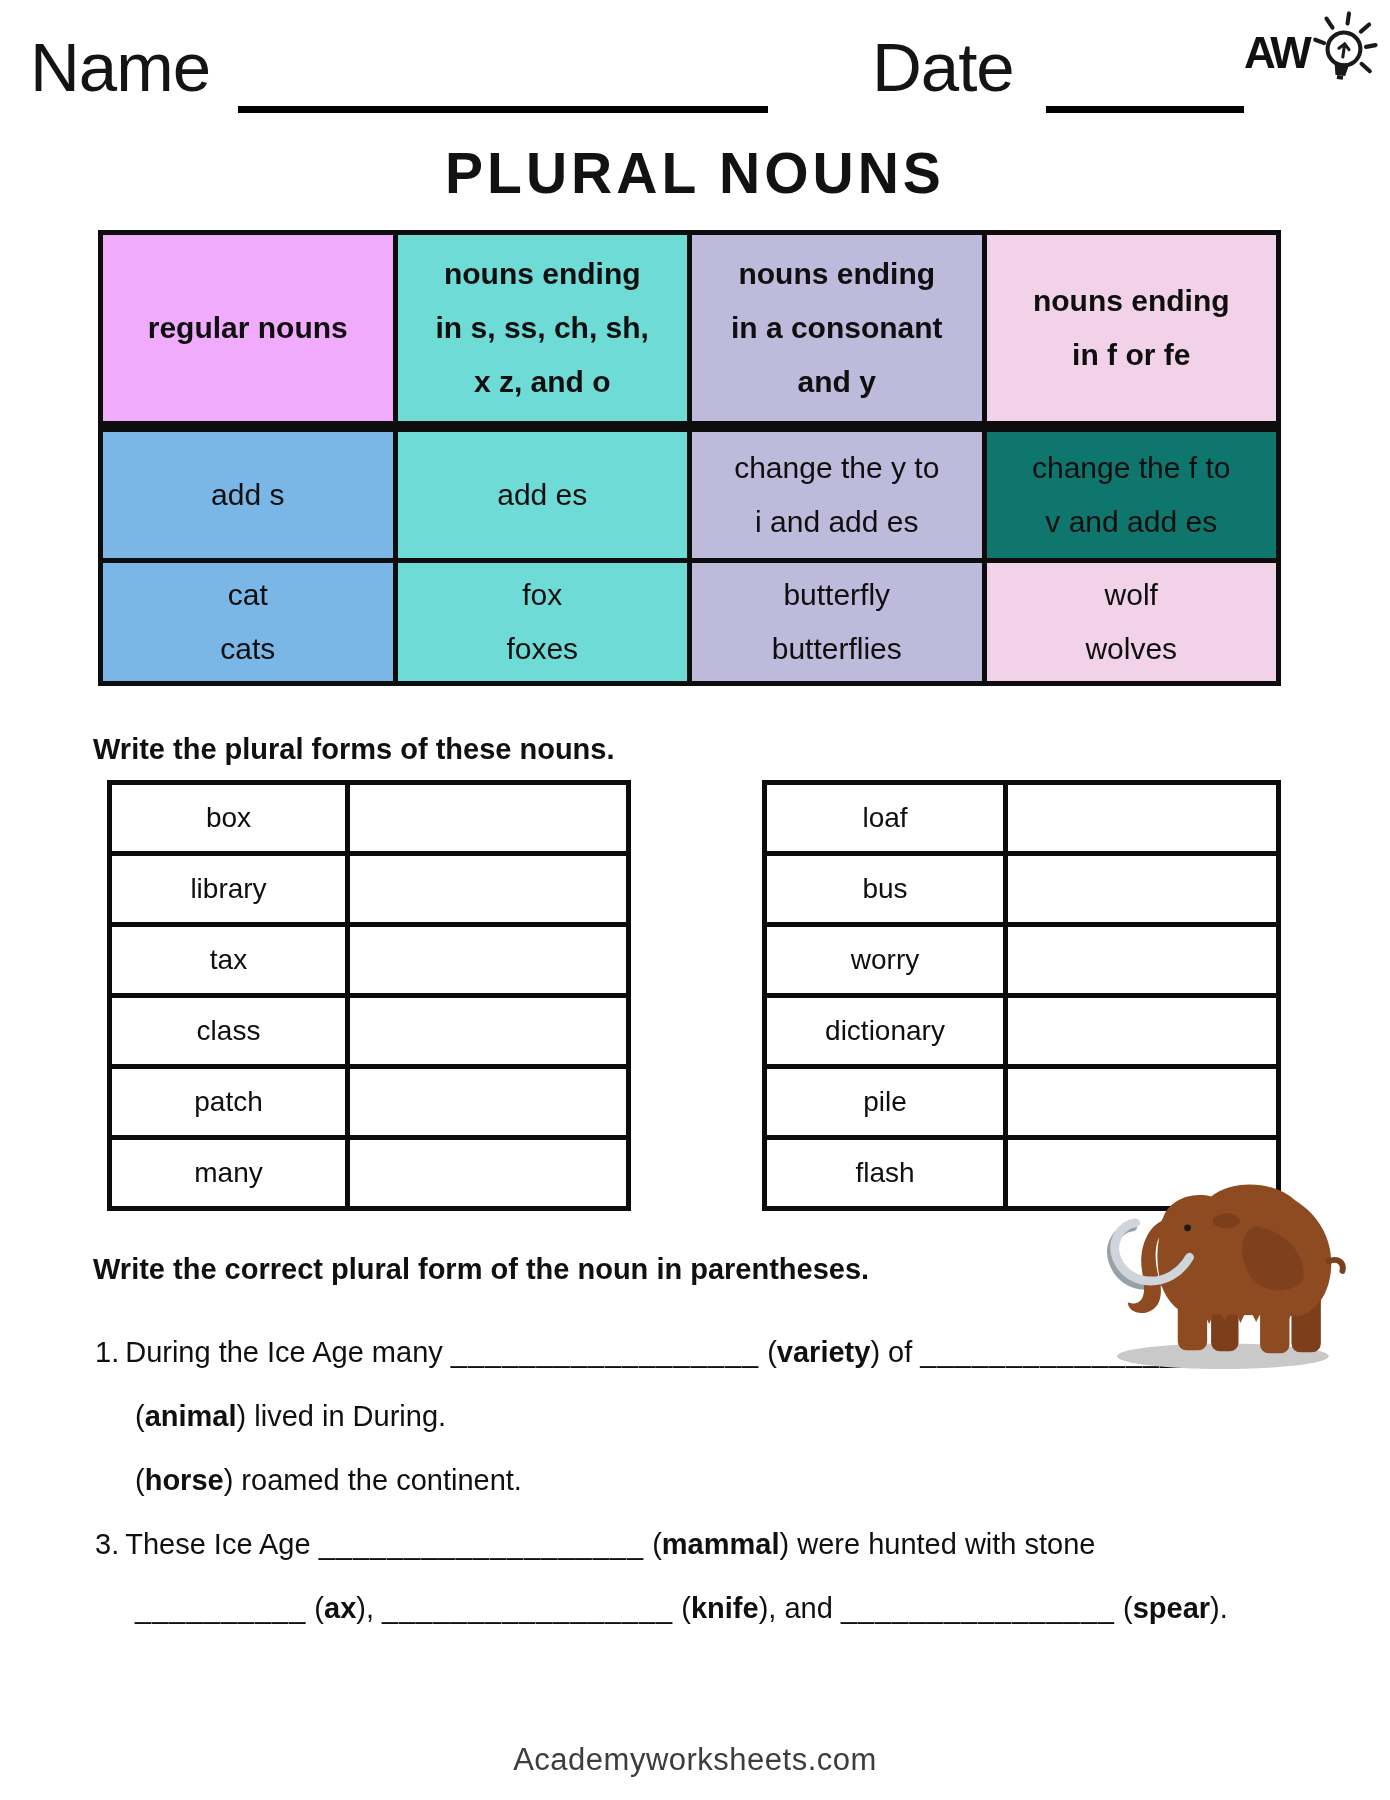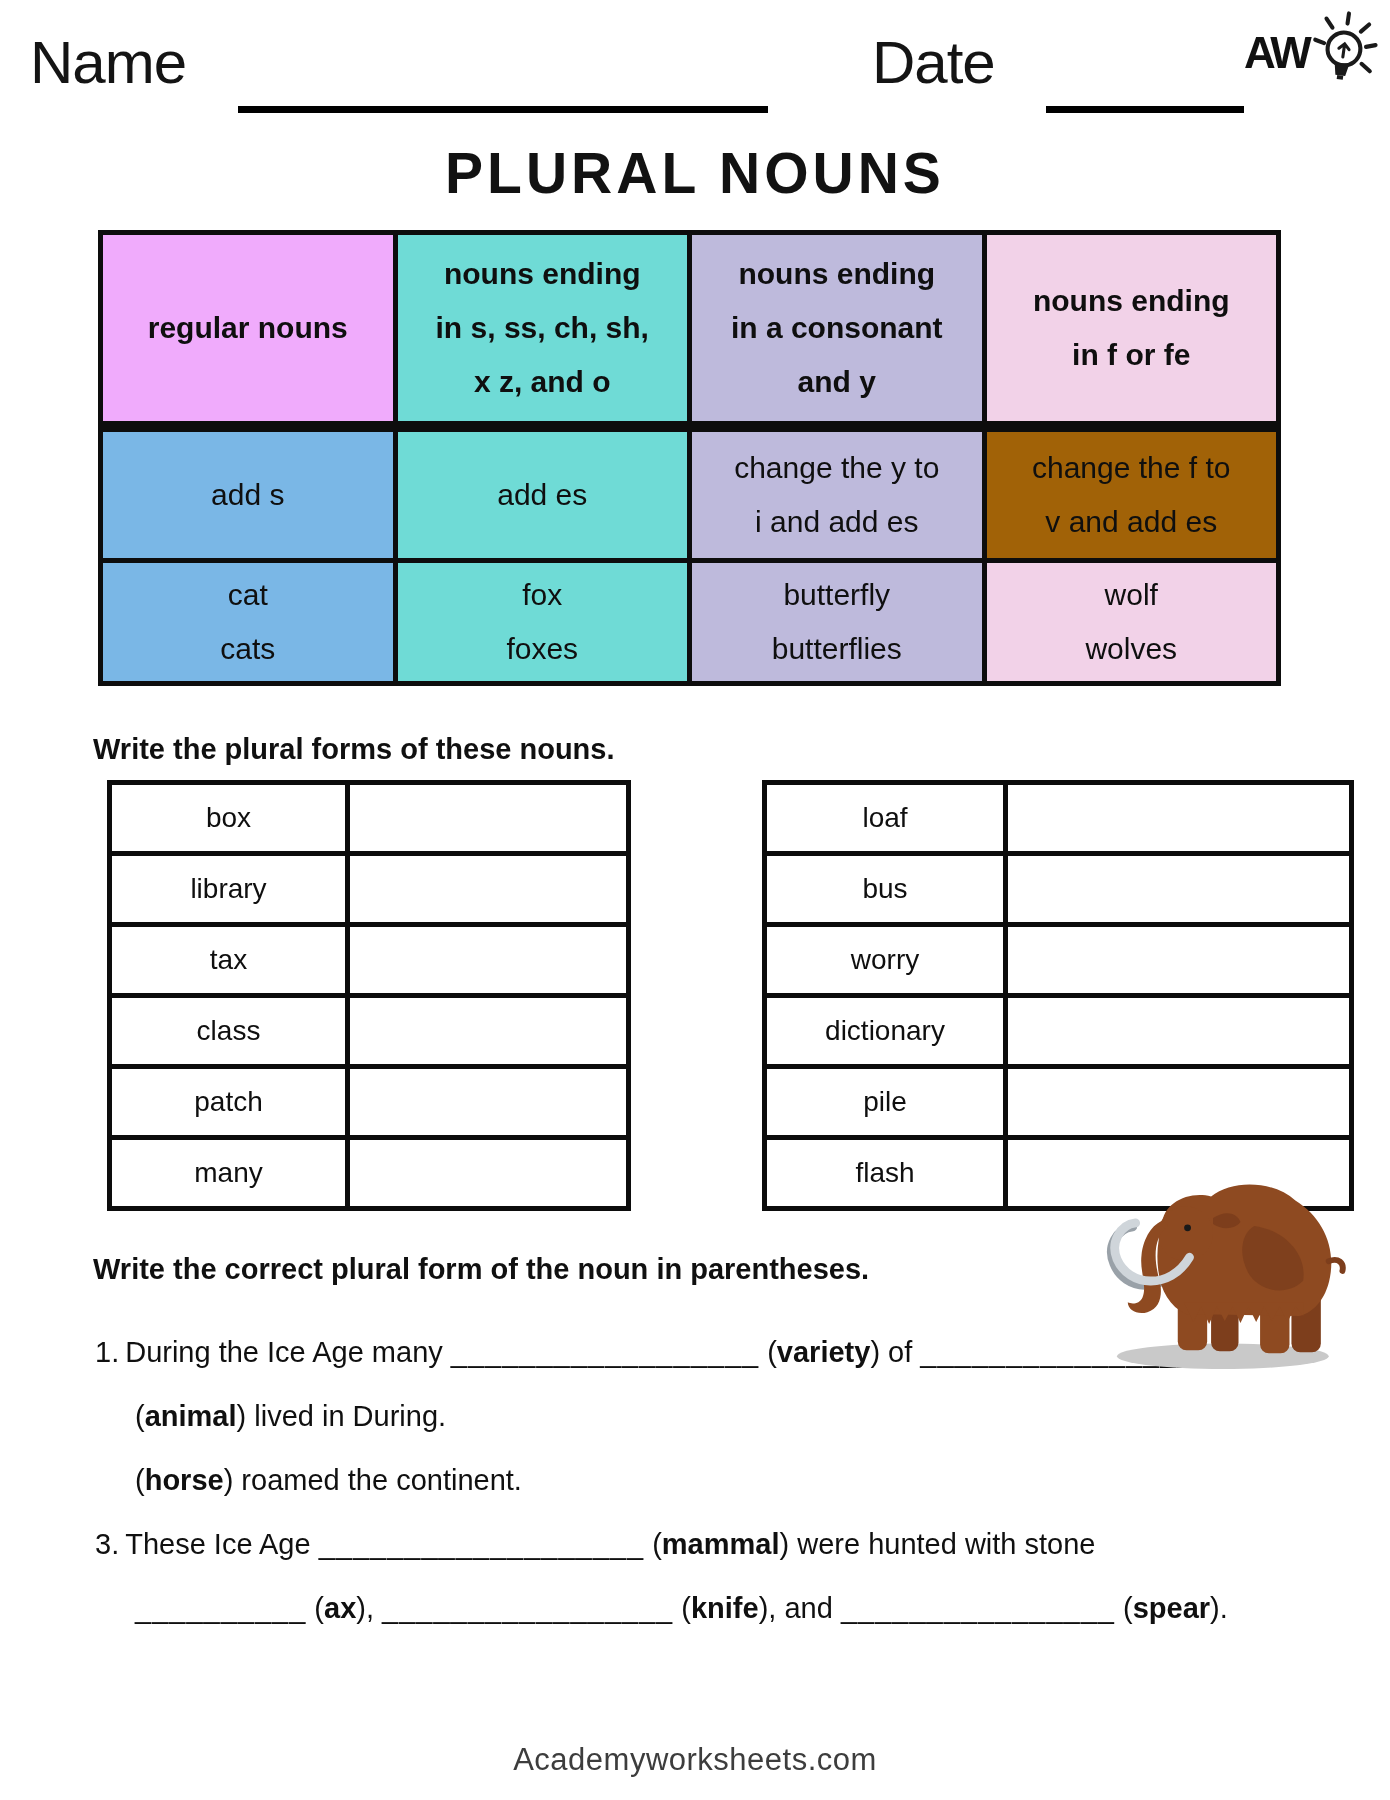--- a/index.html
+++ b/index.html
@@ -2,21 +2,21 @@
 <html><head>
 <meta charset="utf-8">
 <style>
   html,body{margin:0;padding:0;background:#e8e8e8;}
   .page{
     position:relative;width:1390px;height:1800px;background:#ffffff;
     font-family:"Liberation Sans",sans-serif;color:#0f0f0f;overflow:hidden;
     margin:0 auto;
   }
   
-  .hdr-label{position:absolute;font-size:60px;letter-spacing:-1px;color:#141414;}
+  .hdr-label{position:absolute;font-size:69px;letter-spacing:-1px;color:#141414;}
   .hdr-name{left:30px;top:28px;}
   .hdr-date{left:872px;top:28px;}
   .write-line{position:absolute;border-bottom:7px solid #000;height:44px;top:62px;}
   .name-line{left:238px;width:530px;}
   .date-line{left:1046px;width:198px;}
   .logo{position:absolute;left:1244px;top:10px;display:flex;align-items:center;}
   .logo-text{font-size:44px;font-weight:800;letter-spacing:-3px;color:#111;}
   
   .title{
     position:absolute;top:140px;left:0;width:100%;text-align:center;
@@ -33,21 +33,21 @@
   }
   .rules-table th{font-weight:700;height:186px;border-bottom:11px solid #0d0d0d;}
   .rules-table td.rt-rule{height:126px;}
   .rules-table td.rt-ex{height:118px;}
   
   .instr{position:absolute;left:93px;font-size:29px;font-weight:700;color:#101010;}
   .instr1{top:733px;}
   .instr2{top:1253px;}
   .ptable{position:absolute;top:780px;border-collapse:collapse;table-layout:fixed;}
   .ptable-left{left:107px;width:524px;}
-  .ptable-right{left:762px;width:592px;}
+  .ptable-right{left:762px;width:519px;}
   .ptable td{border:5px solid #0c0c0c;height:66px;font-size:28px;text-align:center;vertical-align:middle;padding:0;}
   .ptable-left td.pt-word{width:233px;}
   .ptable-right td.pt-word{width:236px;}
   
   .sentences{position:absolute;left:95px;top:1320px;width:1270px;font-size:29px;color:#101010;}
   .sent-line{white-space:pre;height:64px;line-height:64px;overflow:visible;}
   .sent-line.cont{padding-left:40px;}
   .sent-num{margin-right:6px;}
   .bold{font-weight:700;}
   .blank{letter-spacing:1px;}
@@ -115,21 +115,21 @@
           <td class="rt-rule" style="background: rgb(122, 183, 230);">
             <div>add s</div>
           </td>
           <td class="rt-rule" style="background: rgb(111, 219, 214);">
             <div>add es</div>
           </td>
           <td class="rt-rule" style="background: rgb(190, 186, 220);">
             <div>change the y to</div>
             <div>i and add es</div>
           </td>
-          <td class="rt-rule" style="background: #a16207;">
+          <td class="rt-rule" style="background: #0f766e;">
             <div>change the f to</div>
             <div>v and add es</div>
           </td>
         </tr>
         <tr>
           <td class="rt-ex" style="background: rgb(122, 183, 230);">
             <div>cat</div>
             <div>cats</div>
           </td>
           <td class="rt-ex" style="background: rgb(111, 219, 214);">

